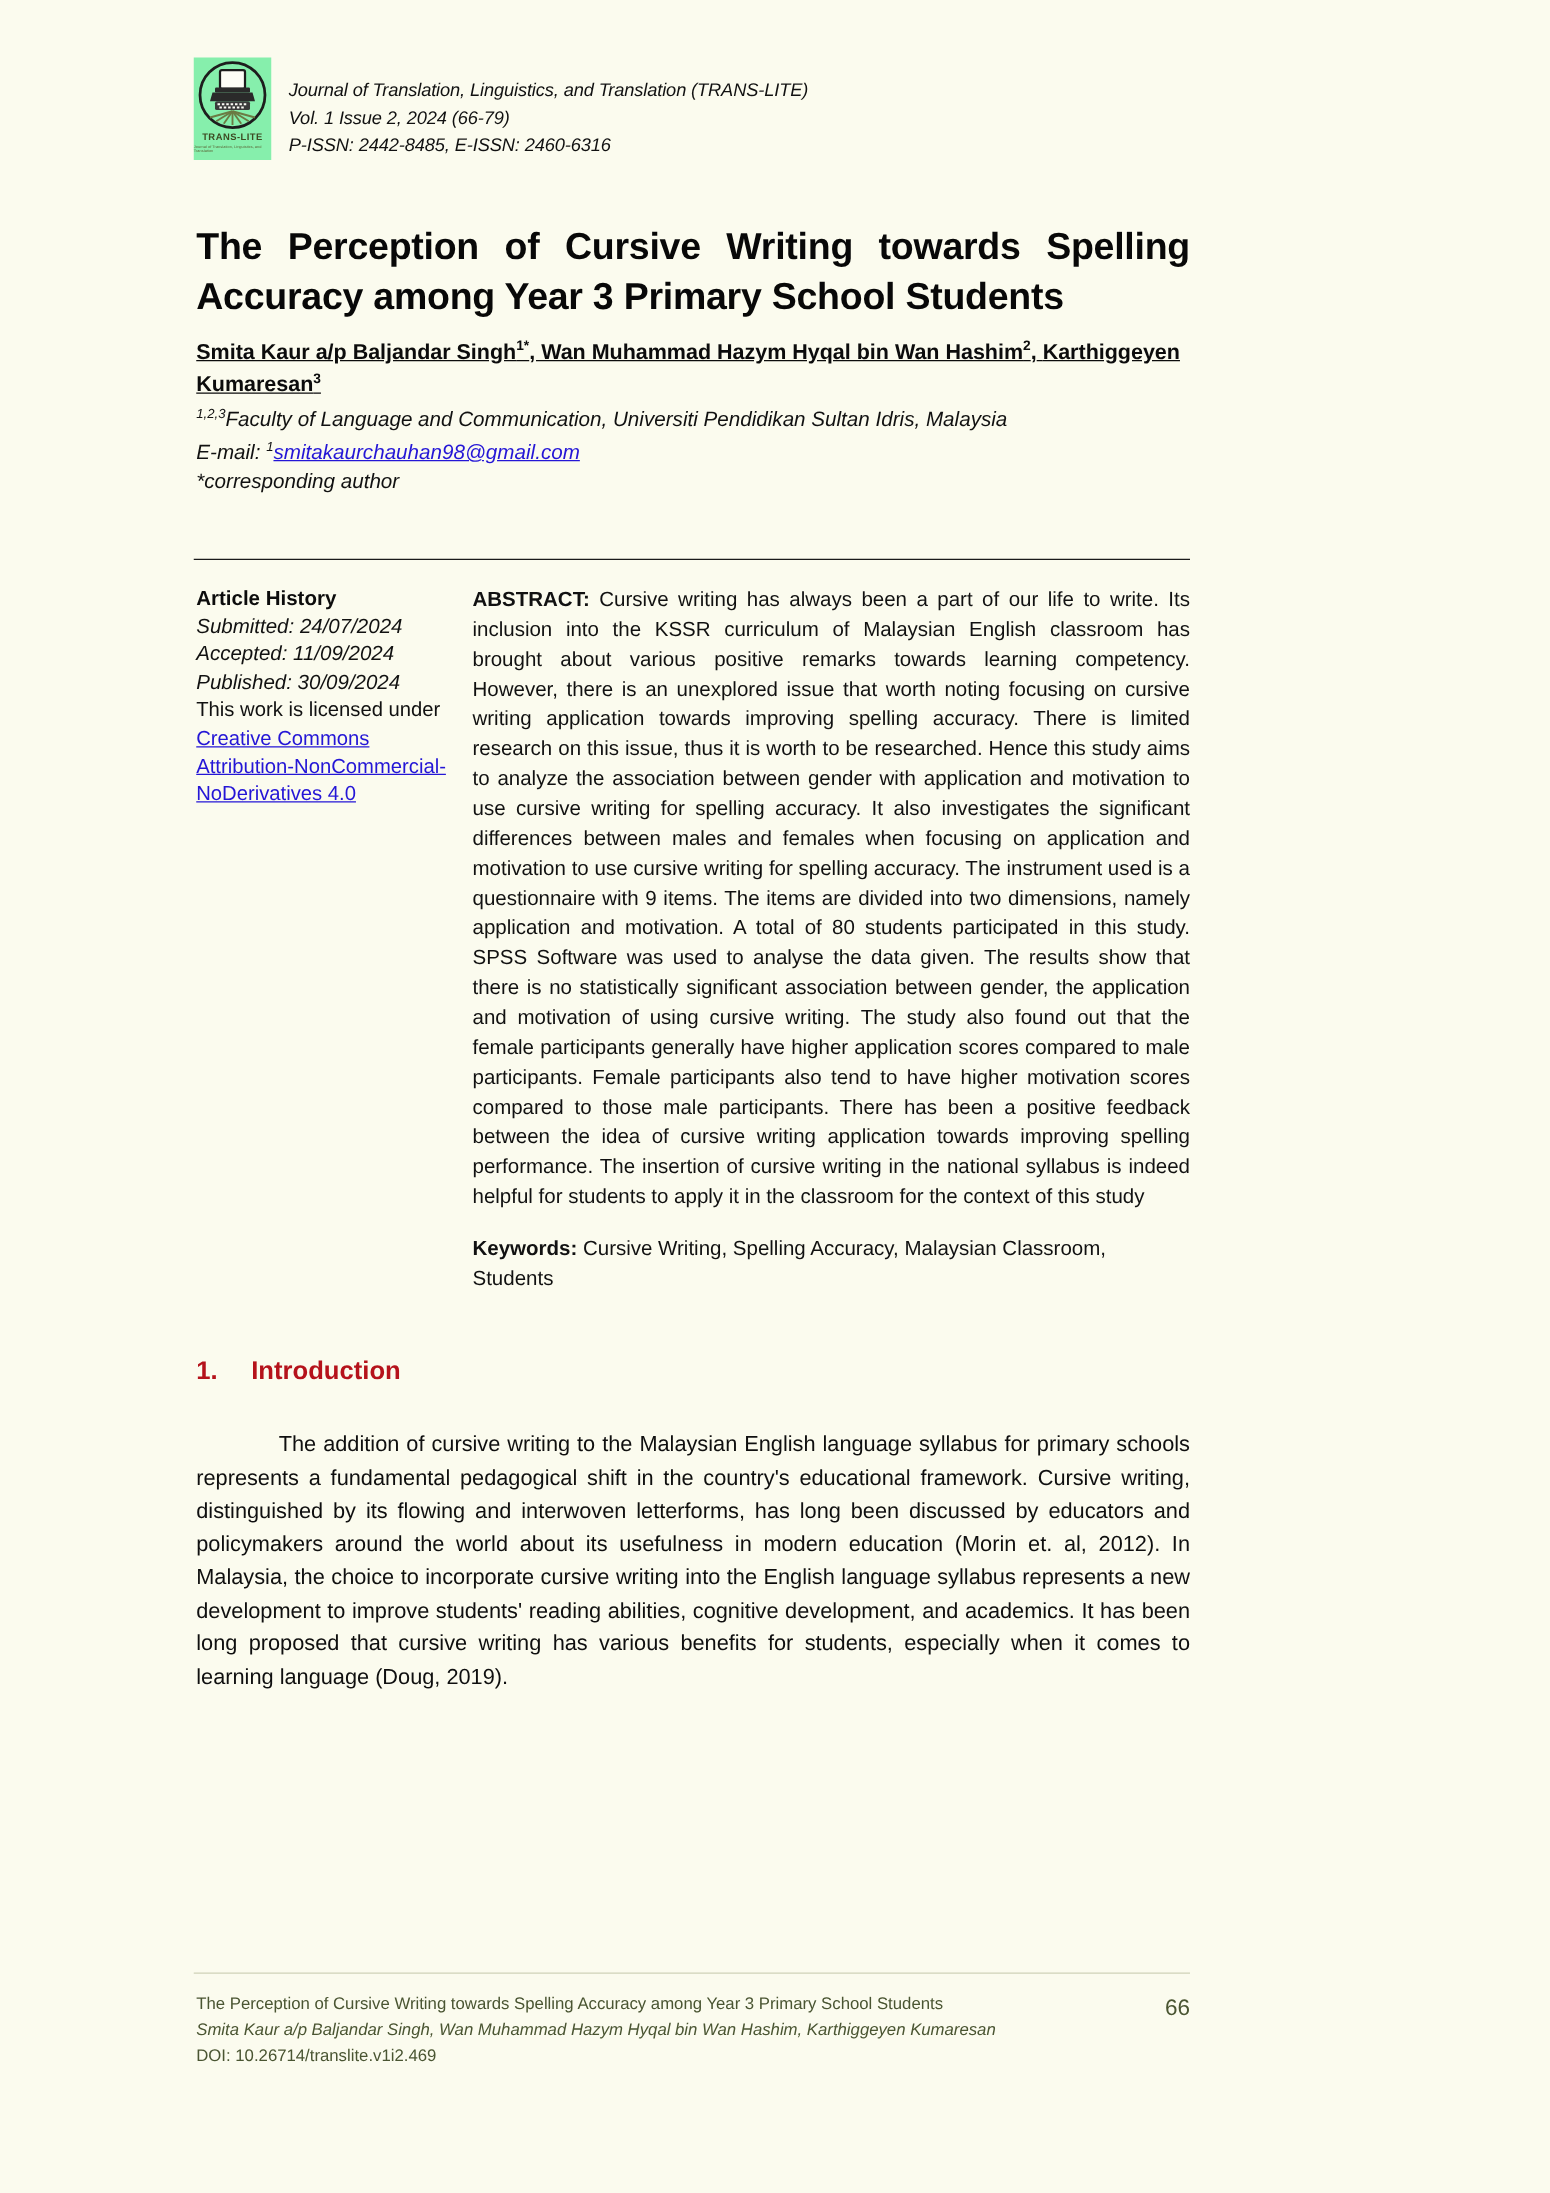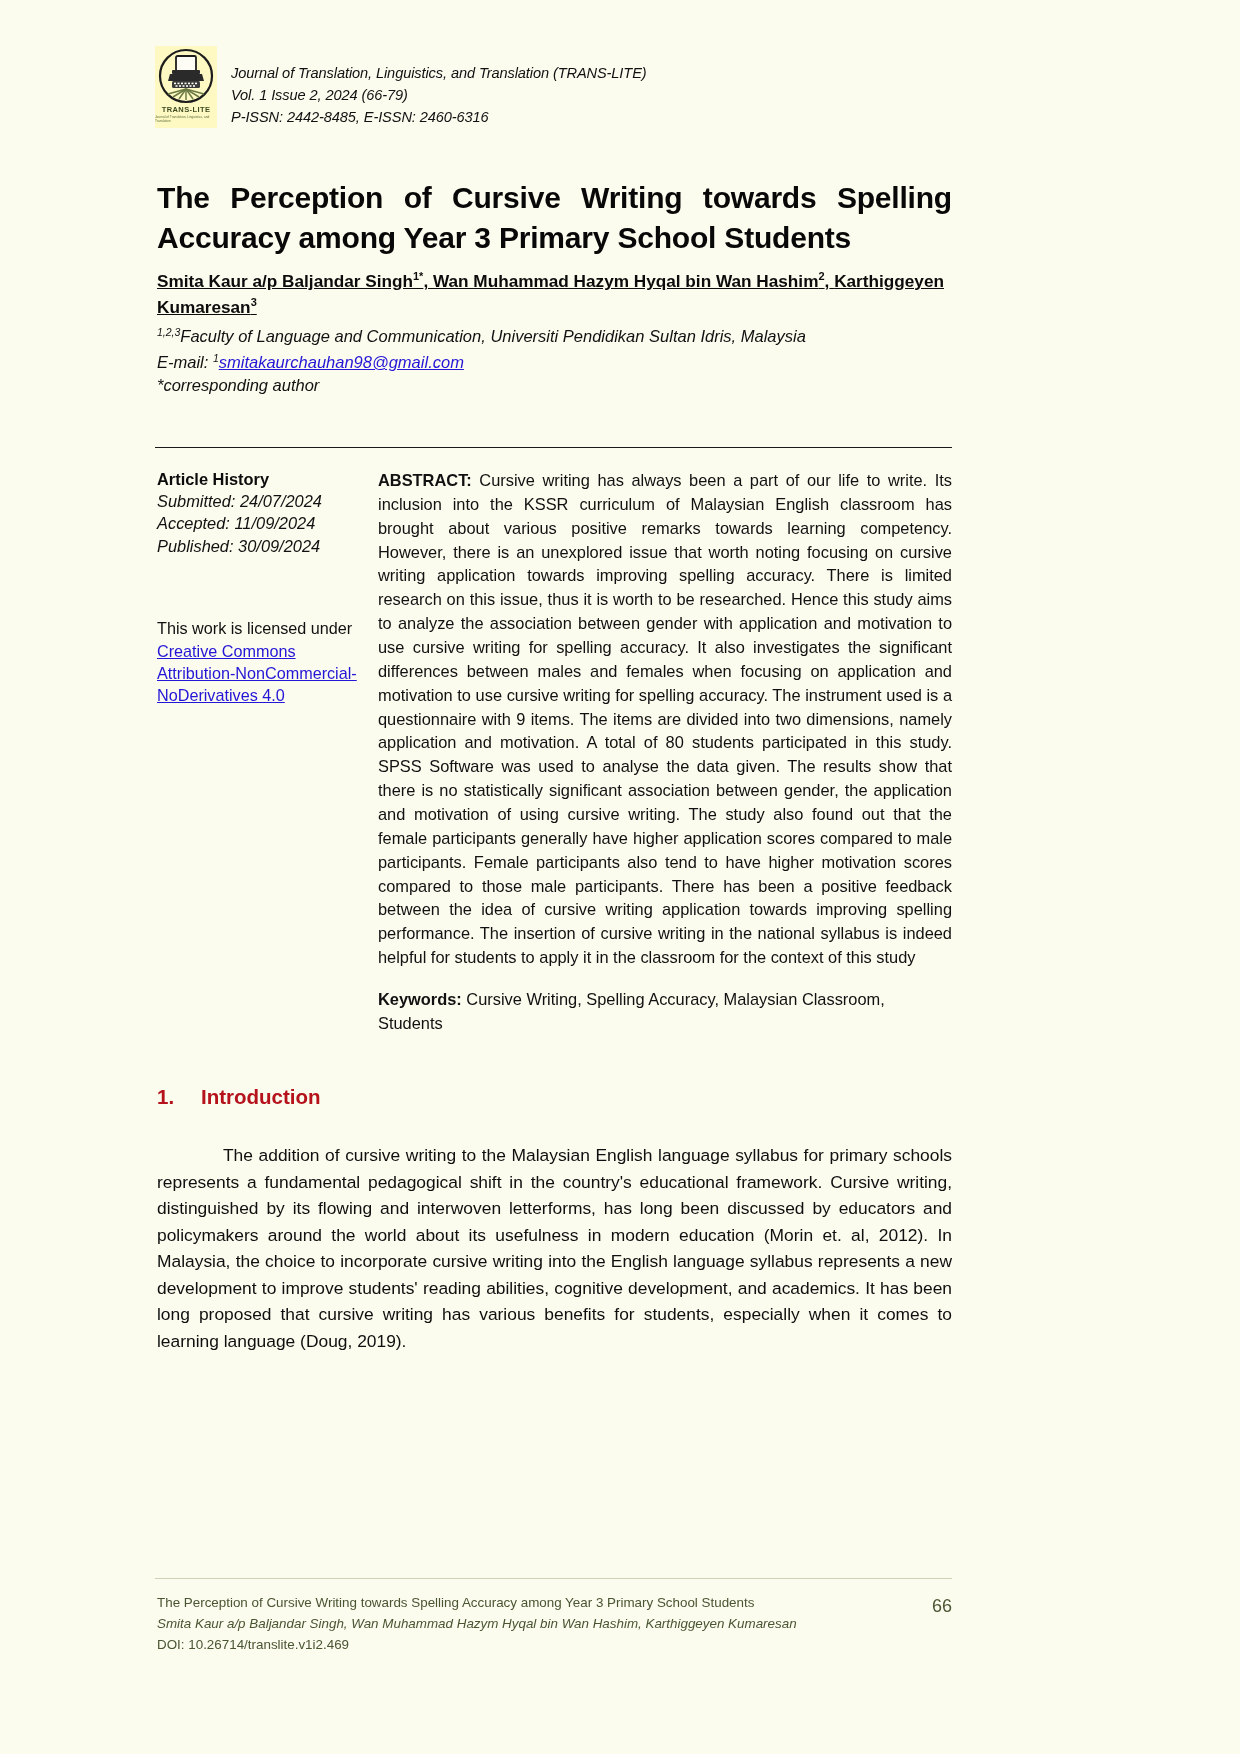--- a/index.html
+++ b/index.html
@@ -29,21 +29,21 @@
     left: 155px;
     top: 46px;
     width: 800px;
     display: flex;
     align-items: flex-start;
     gap: 14px;
   }
   .logo-box {
     width: 62px;
     height: 82px;
-    background: #fef9c3;
+    background: #86efac;
     display: flex;
     flex-direction: column;
     align-items: center;
     justify-content: flex-start;
     padding-top: 2px;
     box-sizing: border-box;
     flex: 0 0 auto;
   }
   .logo-svg { display:block; }
   .logo-word {
@@ -148,21 +148,20 @@
     color: #0c0c0c;
     margin-bottom: 1px;
   }
   .ah-item {
     font-size: 16.4px;
     font-style: italic;
     line-height: 1.37;
     color: #111;
   }
   .license {
-    margin-top: 60px;
     font-size: 16.2px;
     line-height: 1.38;
     color: #111;
   }
   .license a {
     color: #2416d6;
     text-decoration: underline;
   }
 
   

